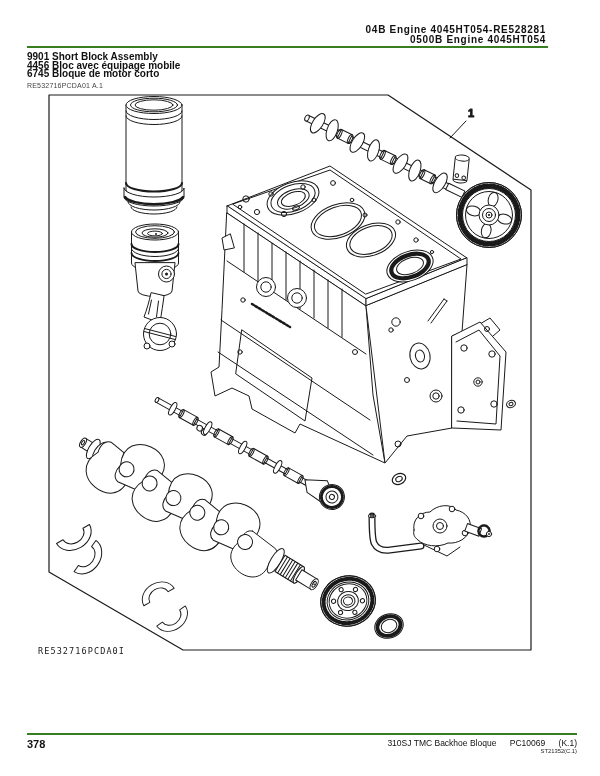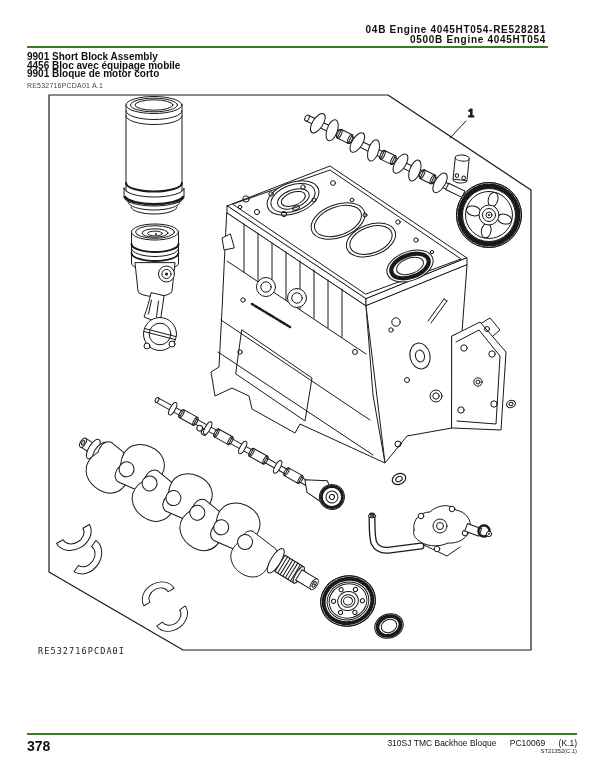--- a/index.html
+++ b/index.html
@@ -5,21 +5,21 @@
   html,body{margin:0;padding:0;background:#e8e8e8;}
   .page{position:relative;width:600px;height:776px;background:#ffffff;overflow:hidden;
         font-family:"Liberation Sans",sans-serif;color:#111;}
   .hdr{position:absolute;top:25px;right:54px;text-align:right;
        font-weight:bold;font-size:10px;line-height:10px;letter-spacing:.7px;}
   .rule{position:absolute;height:2px;background:#377D22;}
   .rule-top{left:27px;top:46px;width:521px;}
   .rule-bottom{left:27px;top:733px;width:550px;}
   .titles{position:absolute;left:27px;top:53px;font-weight:bold;font-size:10px;line-height:8.6px;}
   .figref{position:absolute;left:27px;top:82px;font-size:7px;color:#454545;letter-spacing:.2px;}
-  .pageno{position:absolute;left:27px;top:738px;font-weight:bold;font-size:14px;}
+  .pageno{position:absolute;left:27px;top:738px;font-weight:bold;font-size:11px;}
   .footright{position:absolute;right:23px;top:738px;font-size:8.5px;white-space:nowrap;}
   .footright .gap{display:inline-block;margin-left:11px;}
   .footsub{position:absolute;right:23px;top:748px;font-size:5.8px;color:#222;}
   svg{position:absolute;left:0;top:0;}
   .svg-caption{font:8.5px "DejaVu Sans Mono","Liberation Mono",monospace;letter-spacing:1.1px;fill:#1a1a1a;}
   .svg-callout{font:bold 11px "Liberation Sans",sans-serif;fill:#1a1a1a;}
 </style>
 </head>
 <body>
 
@@ -27,21 +27,21 @@
 
   <div class="hdr">
     <div>04B Engine 4045HT054-RE528281</div>
     <div>0500B Engine 4045HT054</div>
   </div>
   <div class="rule rule-top"></div>
 
   <div class="titles">
     <div>9901 Short Block Assembly</div>
     <div>4456 Bloc avec équipage mobile</div>
-    <div>9901 Bloque de motor corto</div>
+    <div>6745 Bloque de motor corto</div>
   </div>
   <div class="figref">RE532716PCDA01 A.1</div>
 
   <svg width="600" height="776" viewBox="0 0 600 776">
     <g stroke="#1a1a1a" fill="none" stroke-width="1" stroke-linejoin="round" stroke-linecap="round">
 
       <polygon points="49,95 388,95 531,190 531,650 183,650 49,572" stroke-width="1.2"></polygon>
 
       <g>
         <text class="svg-callout" x="468" y="117">1</text>

